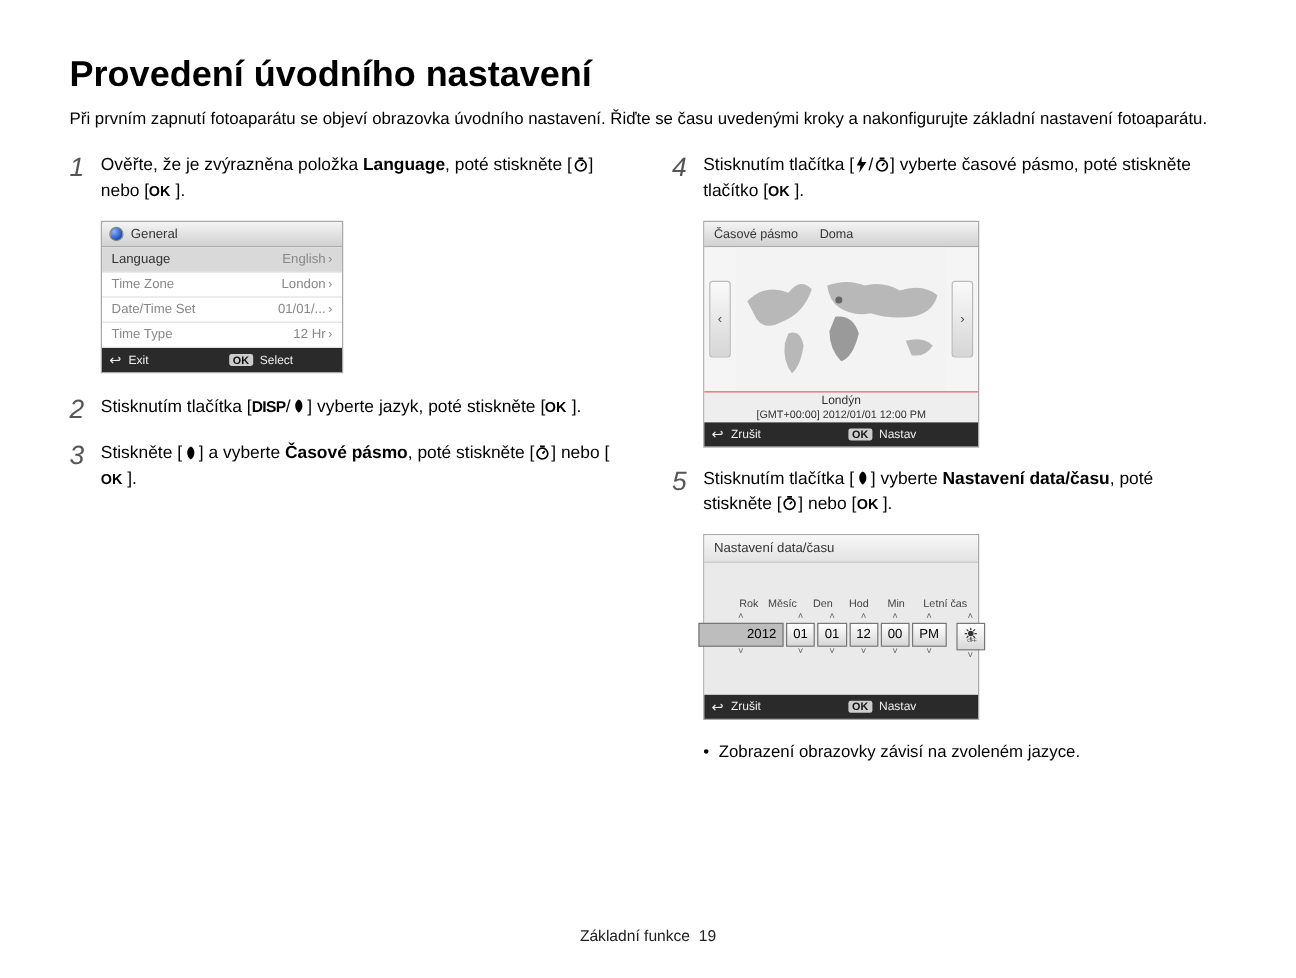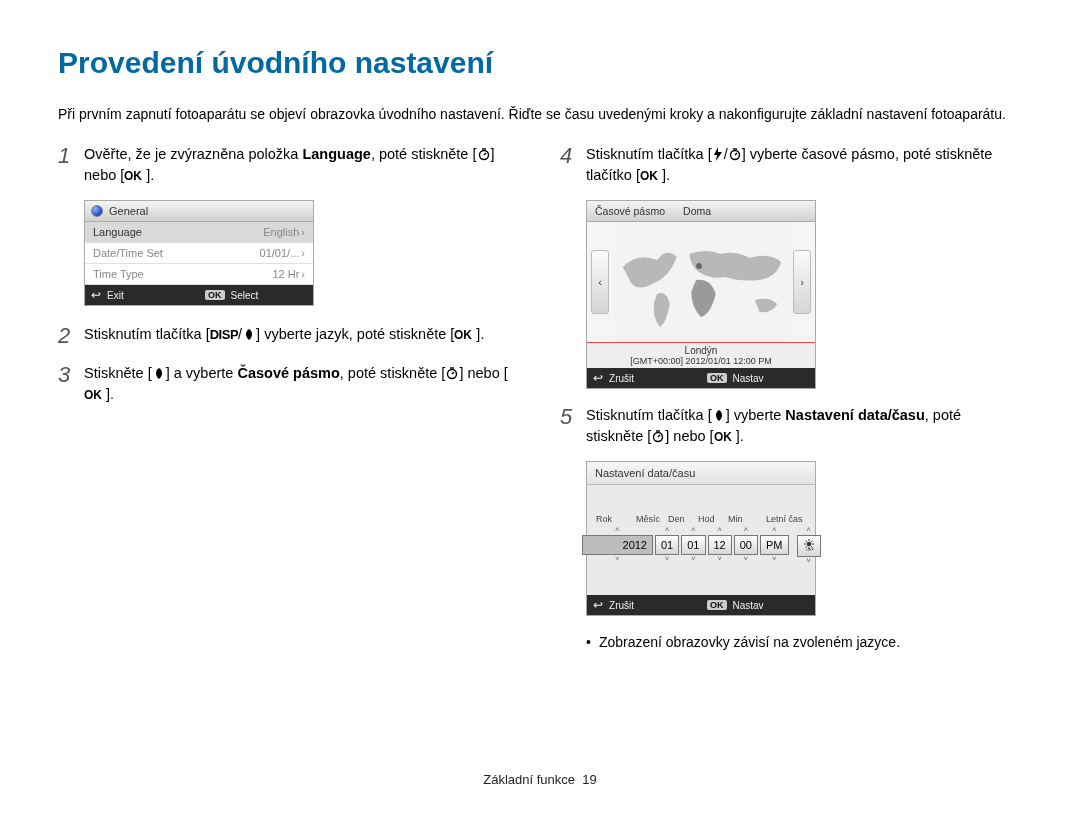--- a/index.html
+++ b/index.html
@@ -6,24 +6,24 @@
   body {
     width: 1080px;
     height: 815px;
     font-family: Arial, Helvetica, sans-serif;
     background: #fff;
     color: #000;
     padding: 46px 58px 30px 58px;
     position: relative;
   }
   h1 {
-    color: #0369a1;
+    color: #000000;
     font-size: 30px;
     font-weight: bold;
-    margin-bottom: 24px;
+    margin-bottom: 8px;
   }
   .intro {
     font-size: 14px;
     line-height: 1.45;
     margin-bottom: 20px;
   }
   .columns {
     display: flex;
     gap: 40px;
   }
@@ -42,21 +42,21 @@
     flex-shrink: 0;
     line-height: 1.1;
   }
   .step-body { flex: 1; }
   .step-body b { font-weight: bold; }
   .inline-icon {
     display: inline-block;
     vertical-align: -2px;
   }
   .lcd {
-    width: 230px;
+    width: 202px;
     margin: 8px 0 18px 26px;
     border: 1px solid #aaa;
     background: #e8e8e8;
     font-size: 11px;
     color: #333;
   }
   .lcd-hdr {
     background: linear-gradient(#f4f4f4,#d1d1d1);
     border-bottom: 1px solid #aaa;
     padding: 4px 6px;
@@ -181,21 +181,21 @@
     justify-content: center;
     gap: 2px;
     background: #eaeaea;
   }
   .dt-labels {
     display: flex;
     font-size: 9px;
     color: #444;
     gap: 4px;
   }
-  .dt-labels span { display:inline-block; text-align:left; }
+  .dt-labels span { display:inline-block; text-align:right; }
   .spinner-row { display: flex; gap: 2px; }
   .spin-col { display:flex; flex-direction:column; align-items:center; }
   .spin-btn {
     font-size: 8px;
     color: #666;
     line-height: 1;
     padding: 0 0 1px 0;
   }
   .spin-cell {
     border: 1px solid #777;
@@ -252,20 +252,24 @@
 
     <div class="lcd">
       <div class="lcd-hdr">
         <span class="gear-dot"></span>
         <span>General</span>
       </div>
       <div class="lcd-rows" id="lcd-rows">
           <div class="lcd-row sel">
             <span>Language</span>
             <span class="val">English<span class="chev">›</span></span>
+          </div>
+          <div class="lcd-row">
+            <span>Time Zone</span>
+            <span class="val">London<span class="chev">›</span></span>
           </div>
           <div class="lcd-row">
             <span>Date/Time Set</span>
             <span class="val">01/01/...<span class="chev">›</span></span>
           </div>
           <div class="lcd-row">
             <span>Time Type</span>
             <span class="val">12 Hr<span class="chev">›</span></span>
           </div>
         </div>

